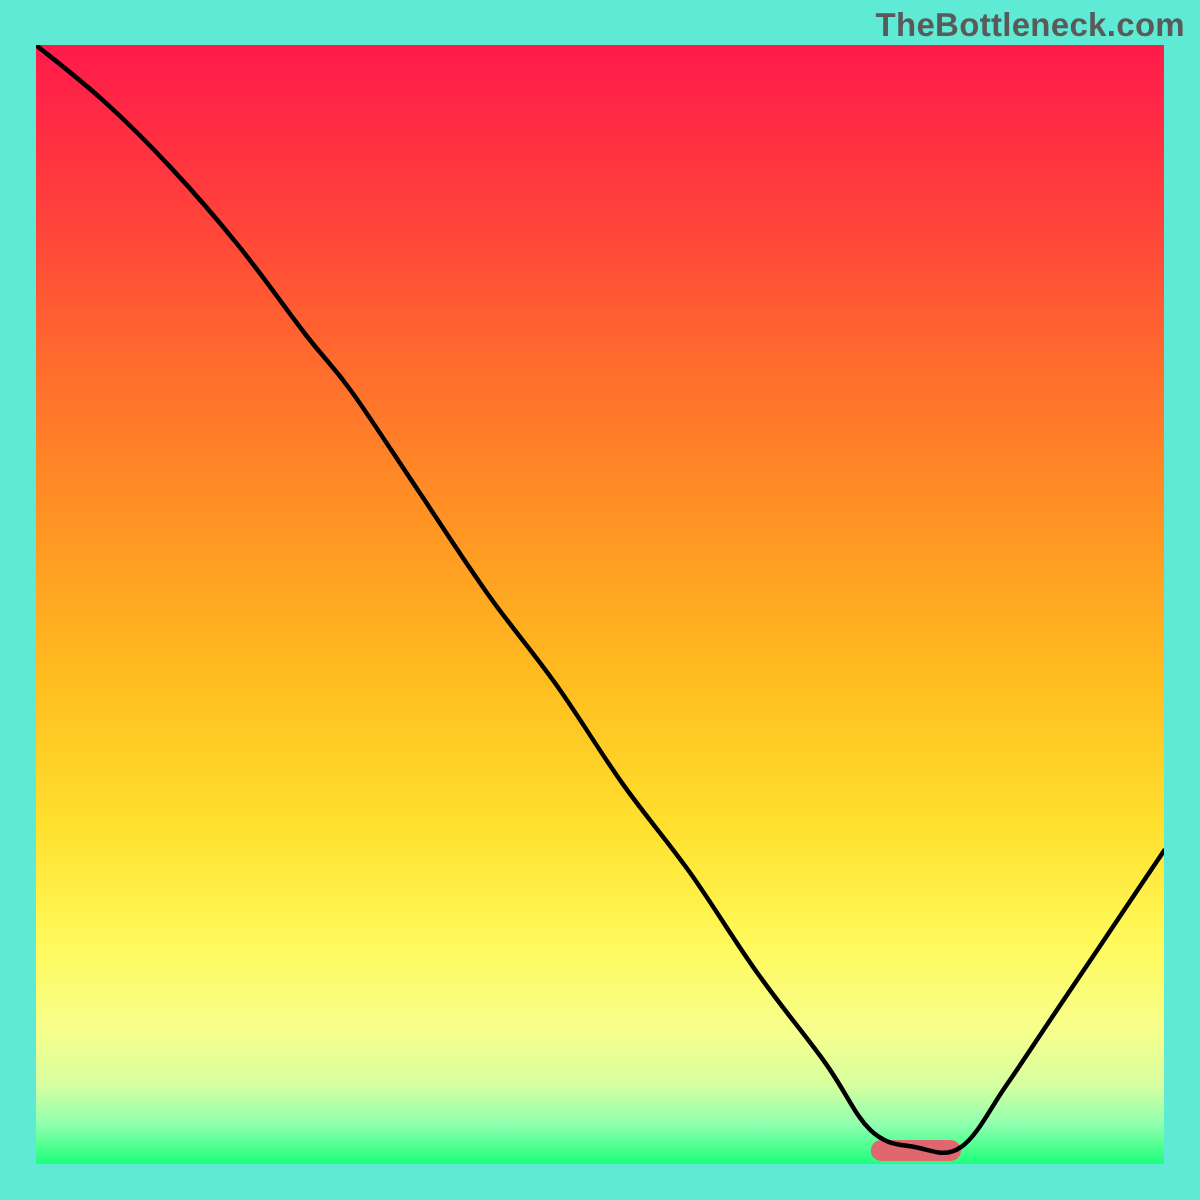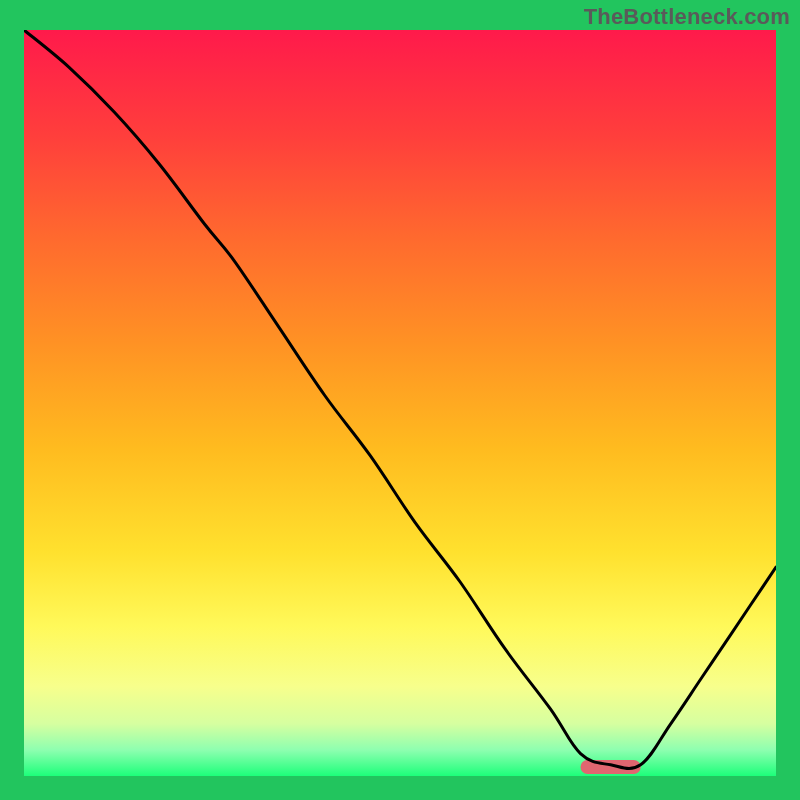--- a/index.html
+++ b/index.html
@@ -1,21 +1,21 @@
 <!DOCTYPE html>
 <html><head>
 <meta charset="utf-8">
 <style>
   * { margin: 0; padding: 0; box-sizing: border-box; }
   html, body { width: 800px; height: 800px; overflow: hidden; }
   .chart-root {
     width: 800px;
     height: 800px;
     position: relative;
-    background: #22c55e;
+    background: #5eead4;
   }
   .watermark {
     position: absolute;
     top: 4px;
     right: 10px;
     font-family: Arial, Helvetica, sans-serif;
     font-size: 22px;
     font-weight: bold;
     color: #5a5a5a;
     letter-spacing: 0.2px;

